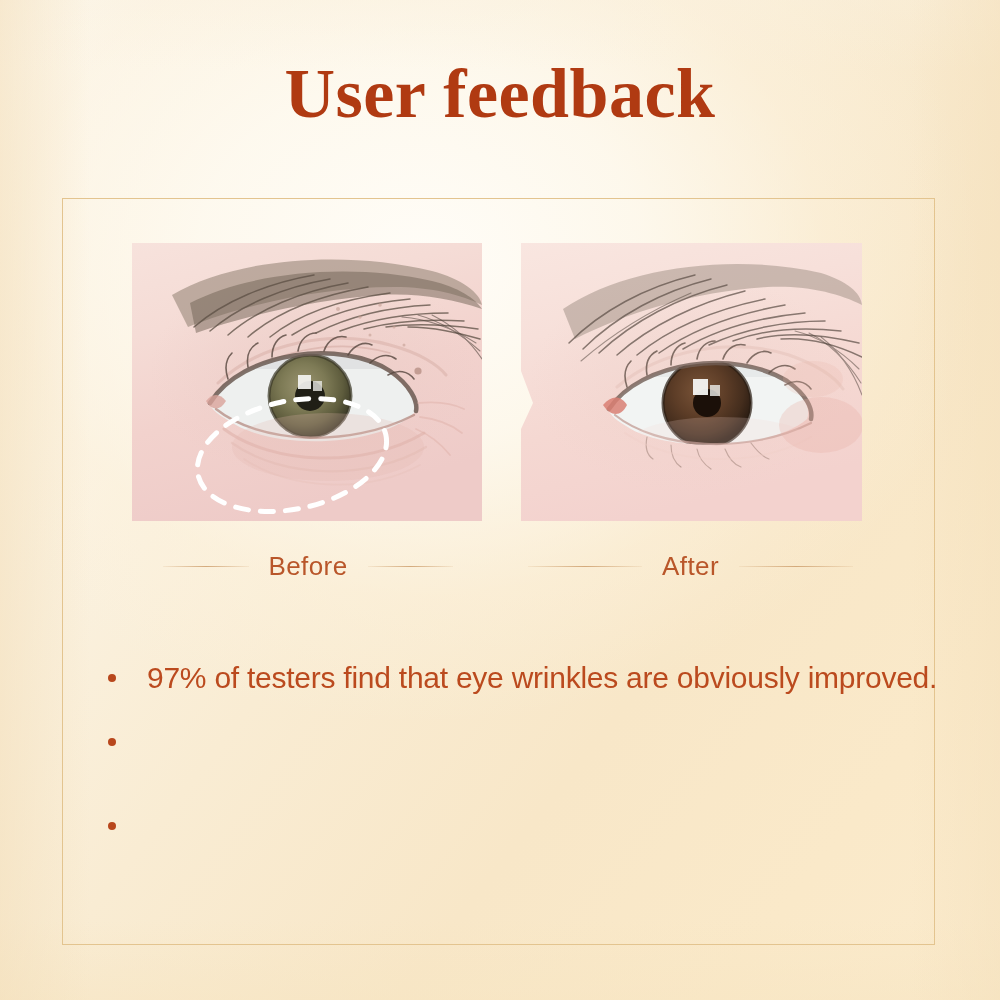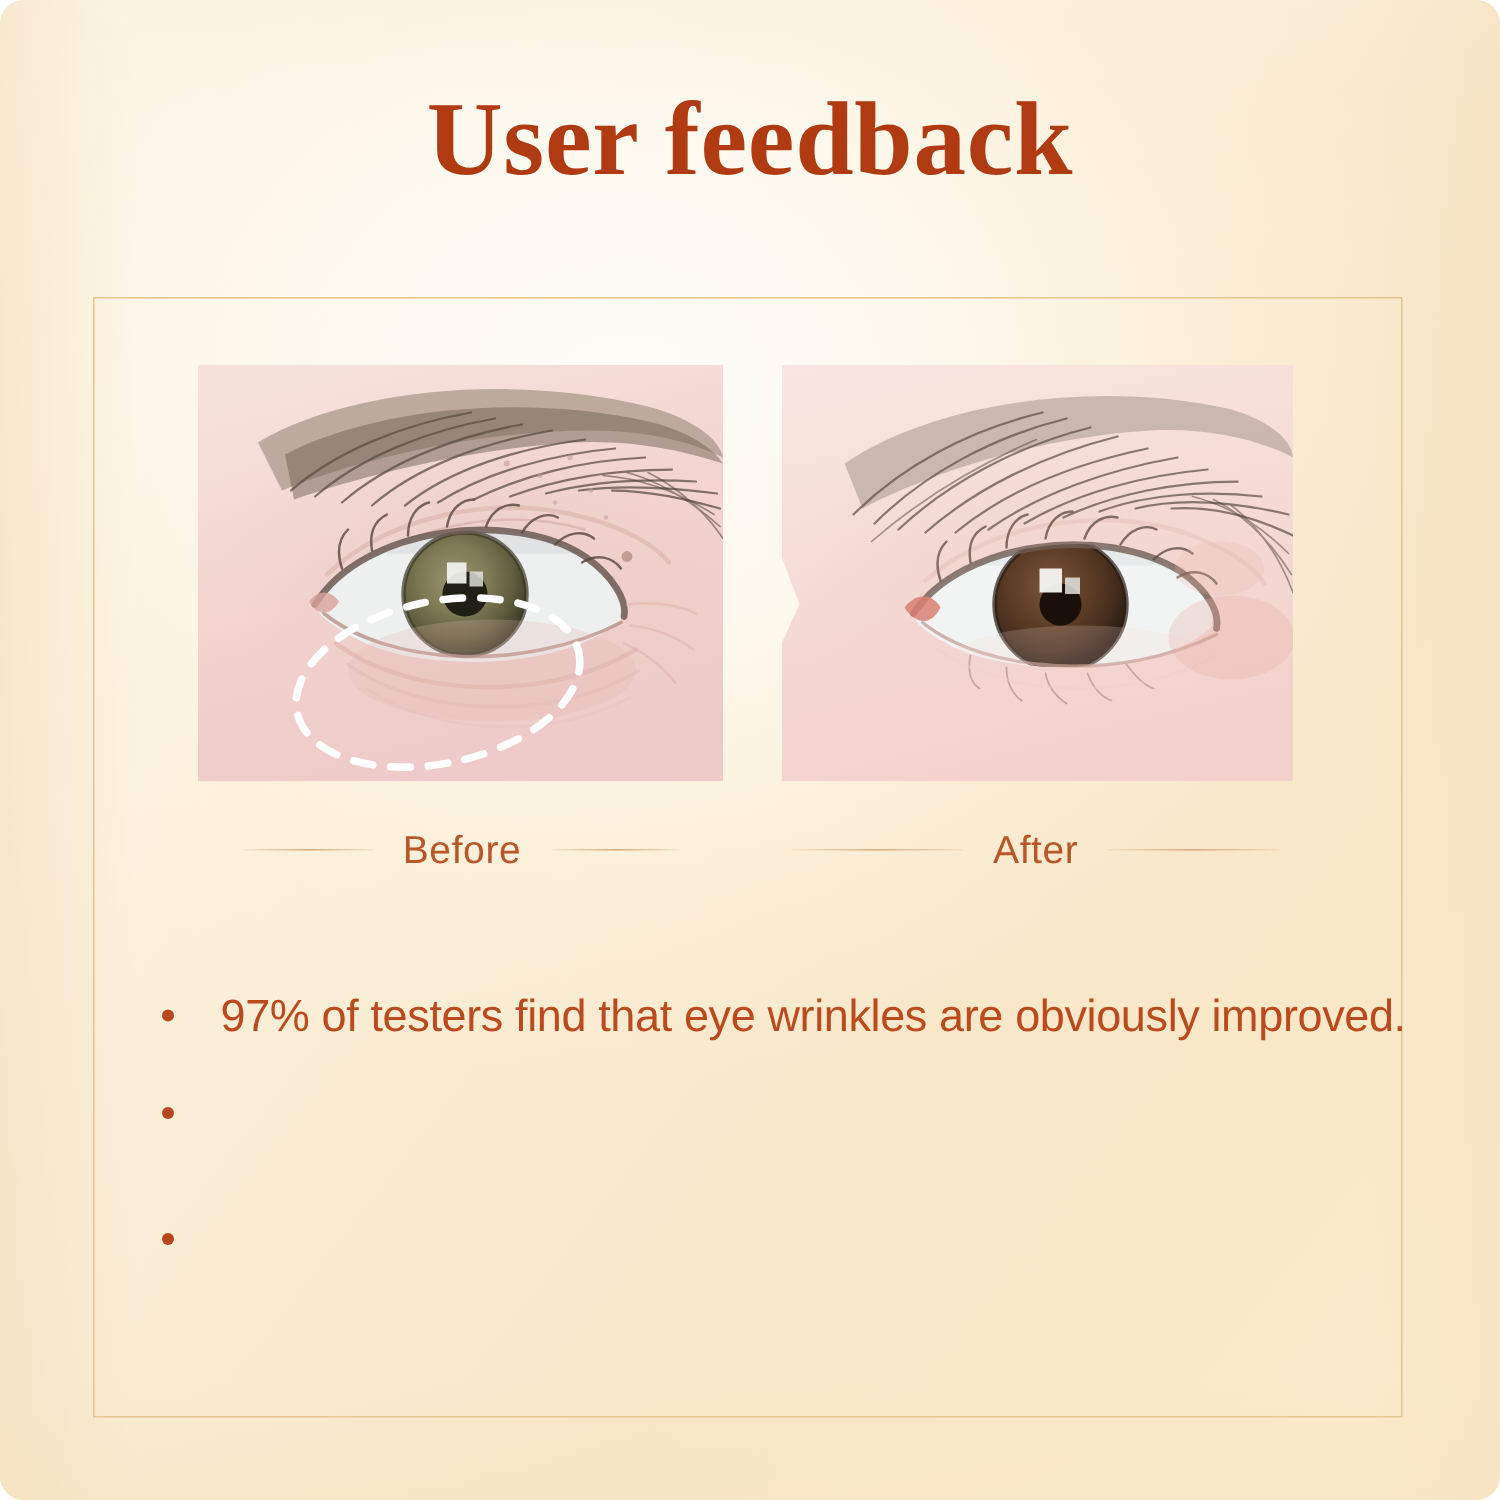--- a/index.html
+++ b/index.html
@@ -24,21 +24,20 @@
         rgba(253,243,223,0.42) 58%,
         rgba(250,233,198,0.0) 80%),
       linear-gradient(128deg,
         #fdf9f1 0%,
         #fbf3e3 22%,
         #f9ecd3 45%,
         #f8e7c8 66%,
         #fae9c9 84%,
         #fbebcd 100%);
     overflow: hidden;
-    border-radius: 16px;
   }
 
   
   #vignette {
     position: absolute;
     inset: 0;
     pointer-events: none;
     background:
       linear-gradient(to right, rgba(243,222,185,0.55) 0%, rgba(243,222,185,0.0) 9%),
       linear-gradient(to left,  rgba(244,224,188,0.50) 0%, rgba(244,224,188,0.0) 9%),

